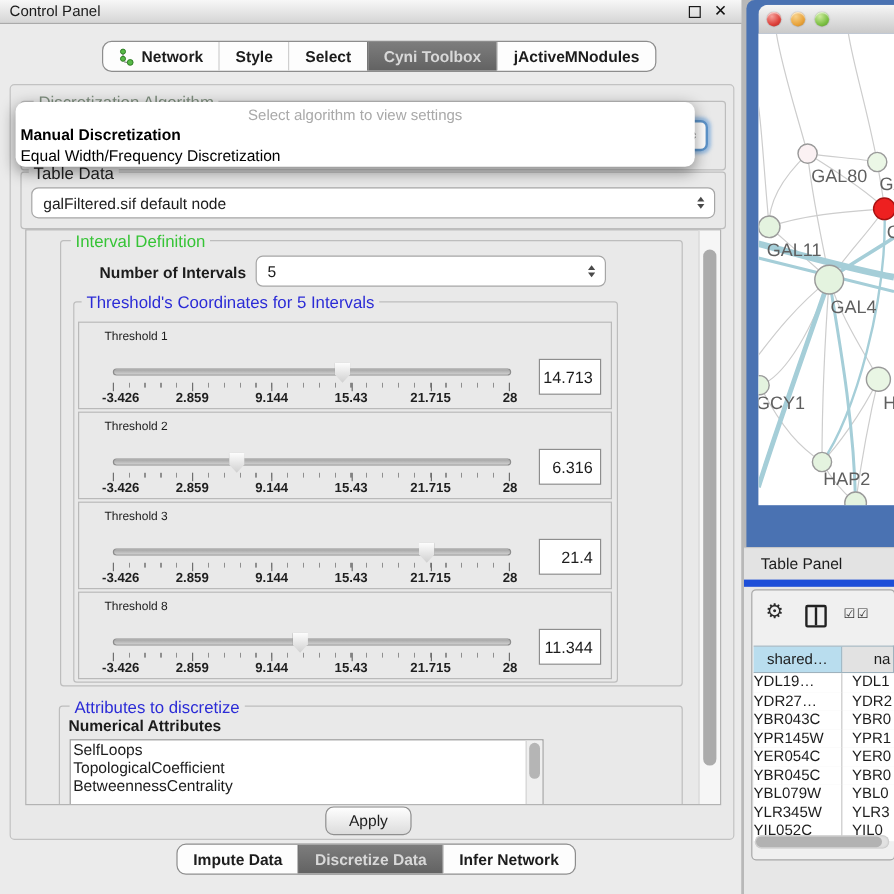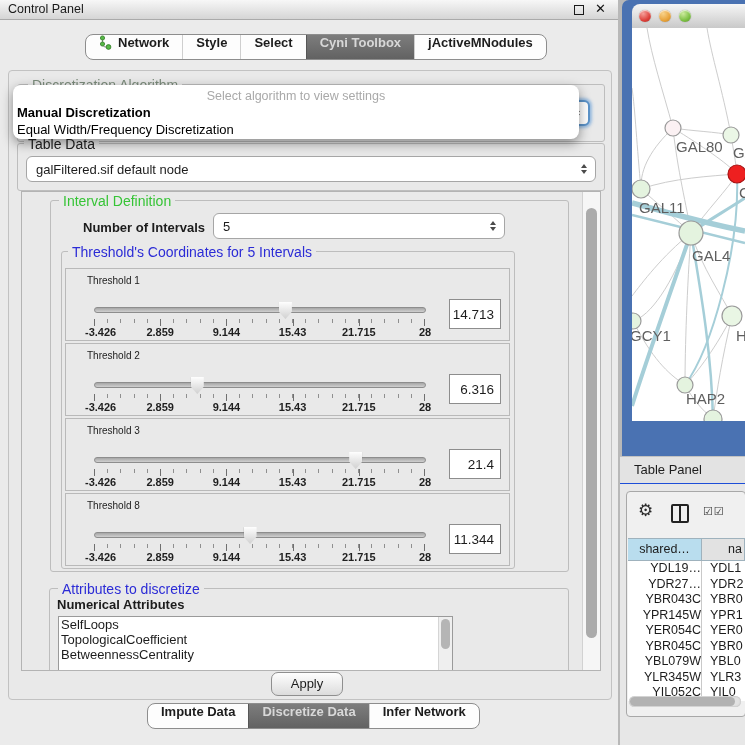--- a/index.html
+++ b/index.html
@@ -15,21 +15,21 @@
   .win{position:absolute;left:0;top:0;width:618px;height:745px;background:#ebebeb;border-right:1px solid #9e9e9e}
   .titlebar{position:absolute;left:0;top:0;width:100%;height:19px;
     background:linear-gradient(#f7f7f7,#d5d5d5);border-bottom:1px solid #aaa}
   .titlebar .ttl{position:absolute;left:8px;top:2px;font-size:12.5px;color:#1a1a1a}
   .wbtn-float{position:absolute;right:34px;top:5px;width:8px;height:8px;border:1.5px solid #1a1a1a;background:transparent}
   .wbtn-close{position:absolute;right:12px;top:1px;font-size:13px;font-weight:bold;color:#111}
 
   
   .tabstrip{position:absolute;display:flex;height:24px;background:#fdfdfd;border:1px solid #8d8d8d;
     border-radius:8px;overflow:hidden;font-size:13px;font-weight:bold;align-items:stretch}
-  .tab{display:flex;align-items:flex-start;padding:0 13px;border-left:1px solid #cfcfcf;color:#1c1c1c;white-space:nowrap;cursor:default}
+  .tab{display:flex;align-items:center;padding:0 13px;border-left:1px solid #cfcfcf;color:#1c1c1c;white-space:nowrap;cursor:default}
   .tab:first-child{border-left:none}
   .tab.sel{background:linear-gradient(#7d7d7d,#626262);color:#d8d8d8;border-left-color:#565656}
   .neticon{width:13px;height:15px;margin-right:6px}
 
   
   .content{position:absolute;left:8px;top:70px;width:602px;height:628px;background:#e9e9e9;
     border:1px solid #c2c2c2;border-radius:4px}
 
   .group{position:absolute;border:1px solid #bdbdbd;border-radius:3px}
   .gtitle{position:absolute;top:-8px;left:10px;background:#e9e9e9;padding:0 4px;font-size:14px;white-space:nowrap}
@@ -91,30 +91,30 @@
   .netwin{position:absolute;left:4px;top:0;width:123px;height:456px;background:#4a72b2;border-top-left-radius:7px}
   .nettitle{position:absolute;left:10px;top:4px;width:113px;height:24px;border-top-left-radius:8px;
     background:linear-gradient(#f6f6f6,#c9c9c9);border-bottom:1px solid #9a9a9a}
   .light{position:absolute;top:6px;width:12px;height:12px;border-radius:50%;box-shadow:inset 0 1px 1px rgba(255,255,255,.7),0 0 1px rgba(0,0,0,.5)}
   .light.red{left:7px;background:radial-gradient(circle at 35% 30%,#f5a09a,#dd403a 60%,#aa2823)}
   .light.yel{left:27px;background:radial-gradient(circle at 35% 30%,#f8d28a,#e8a33b 60%,#bd7d20)}
   .light.grn{left:47px;background:radial-gradient(circle at 35% 30%,#cdeb9d,#7cc043 60%,#58922b)}
   .netcanvas{position:absolute;left:10px;top:28px;width:113px;height:393px;background:#fff;overflow:hidden}
 
   .tpanel{position:absolute;left:2px;top:456px;width:125px;height:289px;background:#e7e7e7;border-top:1px solid #c2c2c2}
-  .tpanel .hdr{position:absolute;left:0;top:0;width:100%;height:26px;background:#e3e3e3;border-bottom:1px solid #1d4ed8}
+  .tpanel .hdr{position:absolute;left:0;top:0;width:100%;height:26px;background:#e3e3e3;border-bottom:6px solid #1d4ed8}
   .tpanel .hdr span{position:absolute;left:14px;top:5px;font-size:13px;color:#1d1d1d}
   .tinner{position:absolute;left:6px;top:34px;width:118px;height:224px;background:#f0f0f0;border:1px solid #a8a8a8;border-radius:4px;overflow:hidden}
   .gear{position:absolute;left:11px;top:8px;font-size:17px;color:#2b2b2b}
   .splitic{position:absolute;left:44px;top:12px;width:14px;height:15px;border:2px solid #222;border-radius:2px}
   .splitic:after{content:"";position:absolute;left:50%;top:0;width:2px;height:100%;background:#222;transform:translateX(-1px)}
   .checks{position:absolute;left:76px;top:13px;font-size:11px;color:#333;letter-spacing:1px}
   .grid{position:absolute;left:1px;top:46px;right:0;font-size:12.5px}
   .grow{display:flex;height:15.5px;line-height:15.5px;background:#fff}
-  .grow .c1{width:73px;text-align:right;border-right:1px solid #c9c9c9;overflow:hidden;white-space:nowrap}
+  .grow .c1{width:73px;text-align:left;border-right:1px solid #c9c9c9;overflow:hidden;white-space:nowrap}
   .grow .c2{flex:1;text-align:left;padding-left:8px;overflow:hidden;white-space:nowrap}
   .ghead{display:flex;height:21px;line-height:21px;border:1px solid #9fb2bd;border-left:none}
   .ghead .c1{width:73px;text-align:center;background:#b9ddee;border-right:1px solid #9fb2bd;overflow:hidden;white-space:nowrap}
   .ghead .c2{flex:1;text-align:right;background:#e2e2e2;padding-right:2px;overflow:hidden;white-space:nowrap}
   .hsb{position:absolute;left:2px;top:204px;width:112px;height:11px;background:#e2e2e2;border-radius:6px;box-shadow:inset 0 0 2px #aaa}
   .hsb .th{position:absolute;left:1px;top:1px;width:105px;height:9px;background:#b2b2b2;border-radius:5px}
 
   svg text{font-family:"Liberation Sans","DejaVu Sans",sans-serif}
 </style>
 </head>

